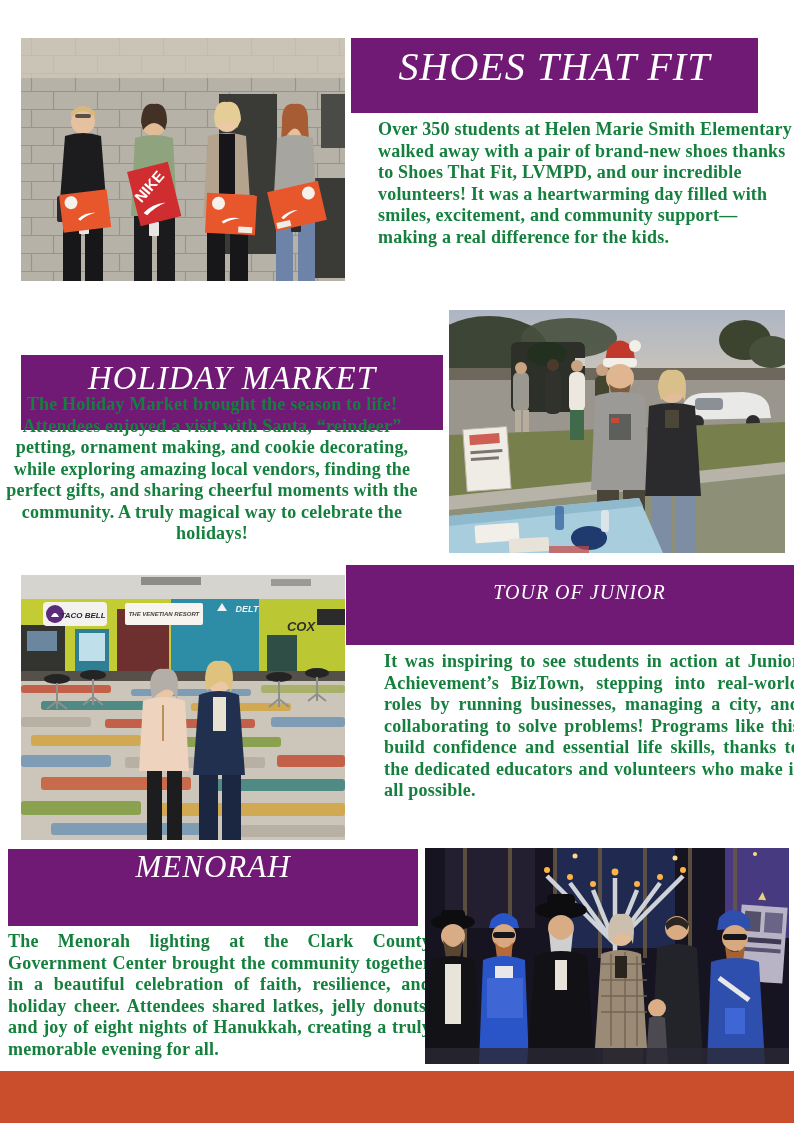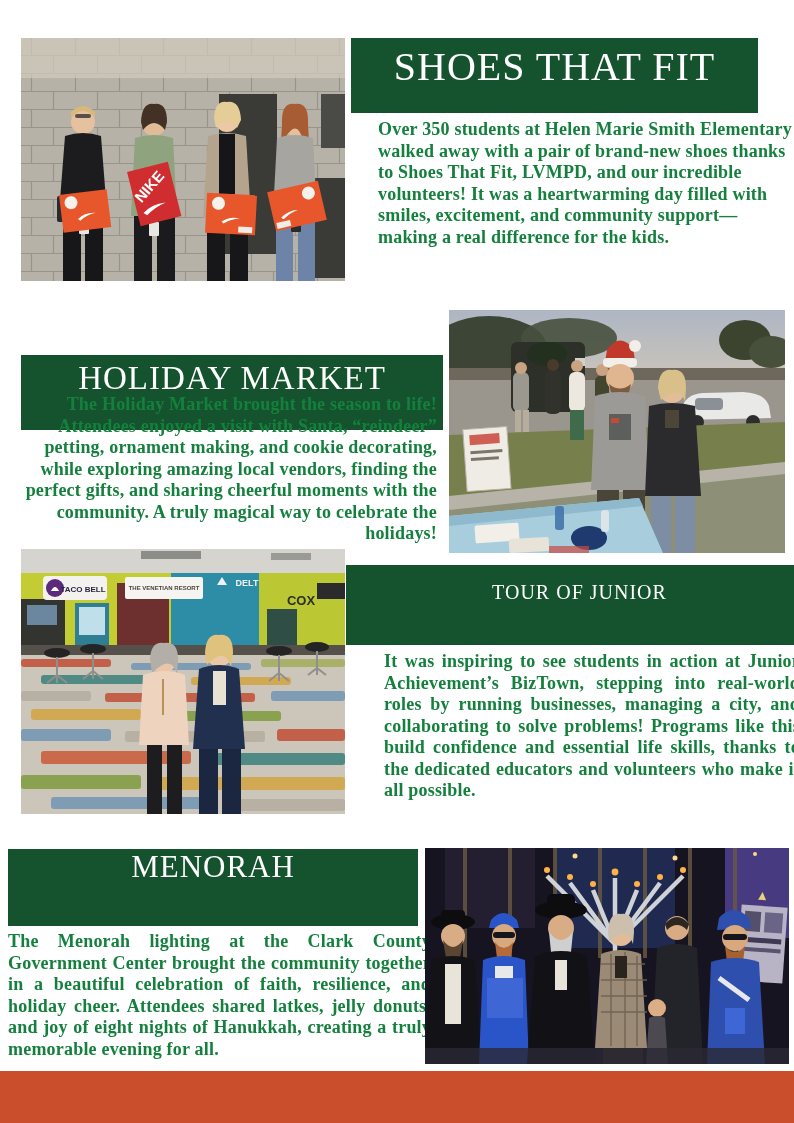--- a/index.html
+++ b/index.html
@@ -4,45 +4,46 @@
 <style>
   * { margin:0; padding:0; box-sizing:border-box; }
   html,body { background:#ffffff; }
   .page {
     position:relative; width:794px; height:1123px; margin:0 auto;
     background:#ffffff; overflow:hidden;
     font-family:"Liberation Serif", serif;
   }
   .abs { position:absolute; }
   .banner {
-    background:#14532d;
+    background:#701a75;
     color:#ffffff;
     display:flex; flex-direction:column; justify-content:flex-start; align-items:center;
     text-align:center;
     font-family:"Liberation Serif", serif;
     letter-spacing:1px;
     line-height:1.12;
+    font-style:italic;
   }
   .banner .tline { display:block; }
   .banner-1 { left:351px; top:38px;  width:407px; height:75px; font-size:40px; padding-top:7px; }
   .banner-2 { left:21px;  top:311px; width:422px; height:75px; font-size:33px; padding-top:5px;margin-top:44px; }
   .banner-3 { left:346px; top:565px; width:467px; height:80px; font-size:20px; padding-top:16px; }
   .banner-4 { left:8px;   top:849px; width:410px; height:77px; font-size:31px; padding-top:2px; line-height:1.04;text-align:right; }
   .body-text {
     color:#15803d; font-weight:bold;
     font-size:18px; line-height:21.5px; letter-spacing:0.2px;
     font-family:"Liberation Serif", serif;
   }
   .body-1 { left:378px; top:119px; width:414px; text-align:left; }
-  .body-2 { left:23px;  top:394px; width:414px; text-align:right; }
+  .body-2 { left:5px;  top:394px; width:414px; text-align:center; }
   .body-3 { left:372px; top:651px; width:416px; text-align:justify;margin-left:12px; }
   .body-4 { left:8px;   top:931px; width:423px; text-align:justify; }
   .photo-1 { left:21px;  top:38px;  }
   .photo-2 { left:449px; top:310px; }
-  .photo-3 { left:21px;  top:549px; }
+  .photo-3 { left:21px;  top:575px;font-style:italic; }
   .photo-4 { left:425px; top:848px; }
   .footer-bar { left:0; top:1071px; width:794px; height:52px; background:#CA4E2B; }
   svg text { font-family:"Liberation Sans", sans-serif; }
 </style>
 </head>
 <body>
 
 <div class="page">
 
   <div class="abs photo-1">

